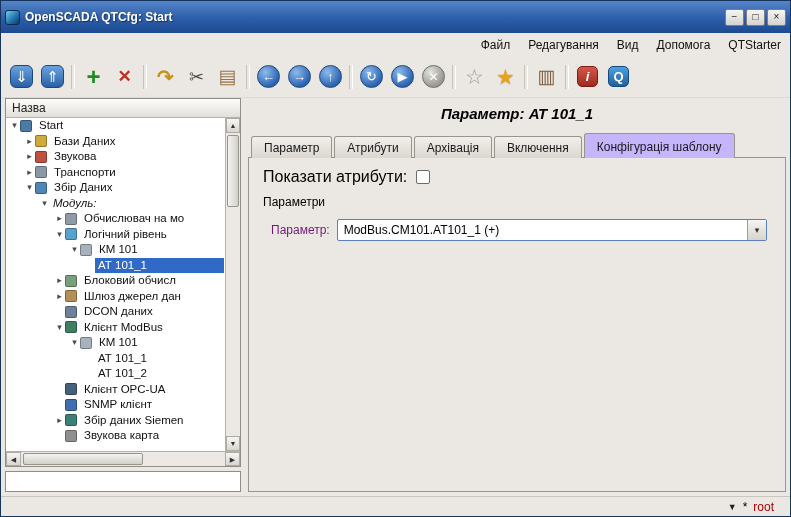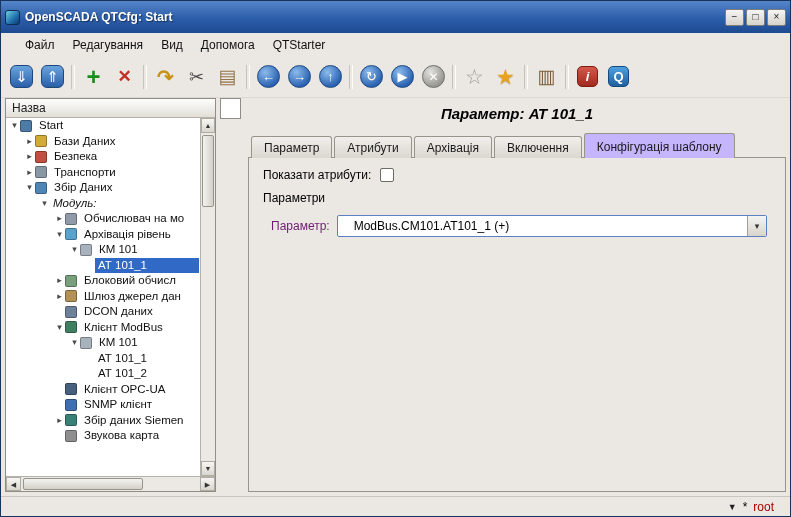--- a/index.html
+++ b/index.html
@@ -6,21 +6,21 @@
   html,body{width:791px;height:517px;overflow:hidden;}
   .window{width:791px;height:517px;border:1px solid #17345c;background:#ebe8e3;display:flex;flex-direction:column;}
 
   
   .titlebar{height:22px;flex:0 0 22px;background:linear-gradient(180deg,#5585c9 0%,#2c5da8 55%,#1d4b92 100%);display:flex;align-items:center;padding:16px 4px;gap:5px;}
   .win-icon{width:15px;height:15px;border-radius:3px;background:linear-gradient(135deg,#6fd0e4,#1f6fae 60%,#0d3b66);border:1px solid #0e2c50;flex:0 0 15px;}
   .titlebar .title{color:#fff;font-weight:bold;font-size:12px;flex:1;text-shadow:1px 1px 1px rgba(0,0,0,.45);white-space:nowrap;overflow:hidden;}
   .win-btn{width:19px;height:17px;background:linear-gradient(#f6f5f3,#d6d3cc);border:1px solid #7d7d7d;border-radius:2px;font-size:10px;line-height:14px;text-align:center;color:#1b1b1b;margin-left:2px;cursor:default;padding:0;}
 
   
-  .menubar{height:23px;flex:0 0 23px;display:flex;align-items:center;padding:0 15px;}
+  .menubar{height:23px;flex:0 0 23px;display:flex;align-items:center;padding:0 0;justify-content:flex-end;}
   .menu-item{padding:3px 9px;font-size:12px;color:#111;white-space:nowrap;}
 
   
   .toolbar{height:42px;flex:0 0 42px;display:flex;align-items:center;padding:2px 5px;border-bottom:1px solid #dcd9d3;}
   .tb-btn{width:31px;height:31px;display:flex;align-items:center;justify-content:center;background:transparent;border:none;padding:0;}
   .tb-btn .g{display:flex;align-items:center;justify-content:center;font-size:18px;color:#444;}
   .tb-btn.sep{width:10px;}
   .tb-btn.sep::before{content:"";display:block;width:2px;height:24px;border-left:1px solid #c6c3bb;border-right:1px solid #fdfdfc;margin:0 auto;}
   [data-kind="db"] .g{width:23px;height:23px;background:linear-gradient(#6aa4dd,#2a5fa8);color:#fff;border-radius:6px;font-size:15px;border:1px solid #1c4780;}
   [data-kind="circle"] .g{width:23px;height:23px;border-radius:50%;background:radial-gradient(circle at 35% 30%,#8cbbec,#2a62b0 72%);color:#fff;font-size:13px;border:1px solid #1c4780;}
@@ -31,21 +31,21 @@
   [data-kind="cut"] .g{color:#4a4a4a;font-size:18px;}
   [data-kind="paste"] .g{color:#93734a;font-size:19px;}
   [data-kind="star-gray"] .g{color:#9e9c96;font-size:21px;}
   [data-kind="star"] .g{color:#e8a31c;font-size:21px;text-shadow:0 1px 1px rgba(120,70,0,.4);}
   [data-kind="book"] .g{color:#7a5c3a;font-size:19px;}
   [data-kind="about"] .g{width:21px;height:21px;border-radius:5px;background:linear-gradient(#d4574a,#a12a1e);color:#fff;font-weight:bold;font-size:13px;font-style:italic;border:1px solid #7c1d14;}
   [data-kind="aboutqt"] .g{width:21px;height:21px;border-radius:5px;background:linear-gradient(#4da1e0,#1f5f9e);color:#fff;font-weight:bold;font-size:13px;border:1px solid #164a7e;}
 
   
   .main{flex:1;display:flex;padding:0 4px 4px;min-height:0;}
-  .left{width:236px;flex:0 0 236px;display:flex;gap:4px;min-height:0;}
+  .left{width:236px;flex:0 0 236px;display:flex;flex-direction:column;gap:4px;min-height:0;}
   .treewrap{flex:1;border:1px solid #8f8d88;background:#fff;display:flex;flex-direction:column;min-height:0;}
   .tree-header{height:19px;flex:0 0 19px;background:linear-gradient(#fdfdfc,#e2dfd8);border-bottom:1px solid #b5b2ab;font-size:12px;padding:2px 6px;color:#222;}
   .tree-body{flex:1;display:flex;min-height:0;}
   .tree-rows{flex:1;overflow:hidden;}
   .tree-row{height:15.5px;display:flex;align-items:center;font-size:11.5px;line-height:15px;white-space:nowrap;padding-left:calc(var(--depth,0)*15px + 3px);color:#101010;}
   .tree-row .arrow{width:11px;flex:0 0 11px;font-size:9px;color:#4a4a4a;text-align:center;}
   .arrow[data-arrow="collapsed"]::before{content:"▸";}
   .arrow[data-arrow="expanded"]::before{content:"▾";}
   .tree-icon{width:12px;height:12px;flex:0 0 12px;border-radius:2px;margin-right:4px;border:1px solid rgba(0,0,0,.3);}
   .tree-icon:not([data-icon]){visibility:hidden;width:0;flex:0 0 0;margin-right:0;border:none;}
@@ -81,27 +81,27 @@
   .hthumb{position:absolute;left:2px;top:1px;bottom:1px;width:120px;background:linear-gradient(#f4f3f0,#d3d0c8);border:1px solid #97948b;border-radius:2px;}
   .tree-filter{height:21px;flex:0 0 21px;border:1px solid #8f8d88;background:#fff;font-size:12px;padding:0 4px;width:100%;}
 
   
   .right{flex:1;display:flex;flex-direction:column;margin-left:7px;min-width:0;}
   .page-title{text-align:center;font-size:15px;font-weight:bold;font-style:italic;padding:7px 0 11px;color:#000;}
   .tabs{display:flex;padding-left:3px;position:relative;z-index:2;}
   .tab{padding:4px 12px 3px;font-size:12px;background:linear-gradient(#f1efec,#dbd7d0);border:1px solid #98948c;border-bottom:none;margin-right:2px;border-radius:3px 3px 0 0;margin-top:3px;color:#1a1a1a;white-space:nowrap;}
   .tab.active{background:#c4b5fd;margin-top:0;padding-top:6px;}
   .tabpanel{flex:1;border:1px solid #98948c;margin-top:-1px;background:#ebe8e3;padding:10px 14px;min-height:0;}
-  .row-check{display:flex;align-items:center;gap:9px;font-size:12px;margin-bottom:9px;color:#000;}
+  .row-check{display:flex;align-items:center;gap:9px;font-size:16px;margin-bottom:9px;color:#000;}
   .checkbox{width:14px;height:14px;background:#fff;border:1px solid #6e6c67;border-radius:2px;flex:0 0 14px;}
   .params-label{font-size:12px;margin-bottom:10px;color:#000;}
   .param-row{display:flex;align-items:center;gap:7px;margin-left:8px;margin-right:4px;}
   .param-row .lbl{font-size:12px;white-space:nowrap;color:#701a75;}
   .combo{flex:1;height:22px;border:1px solid #5b7fc0;border-radius:2px;background:#fff;display:flex;align-items:stretch;overflow:hidden;}
-  .combo .val{flex:1;padding:3px 16px;font-size:12px;color:#000;white-space:nowrap;overflow:hidden;}
+  .combo .val{flex:1;padding:3px 6px;font-size:12px;color:#000;white-space:nowrap;overflow:hidden;}
   .combo .drop{width:19px;flex:0 0 19px;background:linear-gradient(#f5f4f1,#d8d4cd);border-left:1px solid #a19d95;display:flex;align-items:center;justify-content:center;font-size:9px;color:#333;}
   .combo .drop::before{content:"▾";}
 
   
   .statusbar{height:20px;flex:0 0 20px;border-top:1px solid #c9c6bf;display:flex;align-items:center;justify-content:flex-end;padding:0 16px;gap:6px;font-size:12px;}
   .status-tri{font-size:9px;color:#222;}
   .status-mod{color:#000;}
   .status-user{color:#aa0000;}
 </style>
 </head>
@@ -222,21 +222,21 @@
                 <span class="tree-label">Start</span>
               </div>
               <div class="tree-row" style="--depth: 1;">
                 <span class="arrow" data-arrow="collapsed"></span>
                 <span class="tree-icon" data-icon="databases-icon"></span>
                 <span class="tree-label">Бази Даних</span>
               </div>
               <div class="tree-row" style="--depth: 1;">
                 <span class="arrow" data-arrow="collapsed"></span>
                 <span class="tree-icon" data-icon="security-icon"></span>
-                <span class="tree-label">Безпека</span>
+                <span class="tree-label">Звукова</span>
               </div>
               <div class="tree-row" style="--depth: 1;">
                 <span class="arrow" data-arrow="collapsed"></span>
                 <span class="tree-icon" data-icon="transports-icon"></span>
                 <span class="tree-label">Транспорти</span>
               </div>
               <div class="tree-row" style="--depth: 1;">
                 <span class="arrow" data-arrow="expanded"></span>
                 <span class="tree-icon" data-icon="daq-icon"></span>
                 <span class="tree-label">Збір Даних</span>
@@ -247,21 +247,21 @@
                 <span class="tree-label">Модуль:</span>
               </div>
               <div class="tree-row" style="--depth: 3;">
                 <span class="arrow" data-arrow="collapsed"></span>
                 <span class="tree-icon" data-icon="calc-icon"></span>
                 <span class="tree-label">Обчислювач на мо</span>
               </div>
               <div class="tree-row" style="--depth: 3;">
                 <span class="arrow" data-arrow="expanded"></span>
                 <span class="tree-icon" data-icon="logiclev-icon"></span>
-                <span class="tree-label">Архівація рівень</span>
+                <span class="tree-label">Логічний рівень</span>
               </div>
               <div class="tree-row" style="--depth: 4;">
                 <span class="arrow" data-arrow="expanded"></span>
                 <span class="tree-icon" data-icon="controller-icon"></span>
                 <span class="tree-label">КМ 101</span>
               </div>
               <div class="tree-row selected" style="--depth: 5;">
                 <span class="arrow"></span>
                 <span class="tree-icon"></span>
                 <span class="tree-label">АТ 101_1</span>

